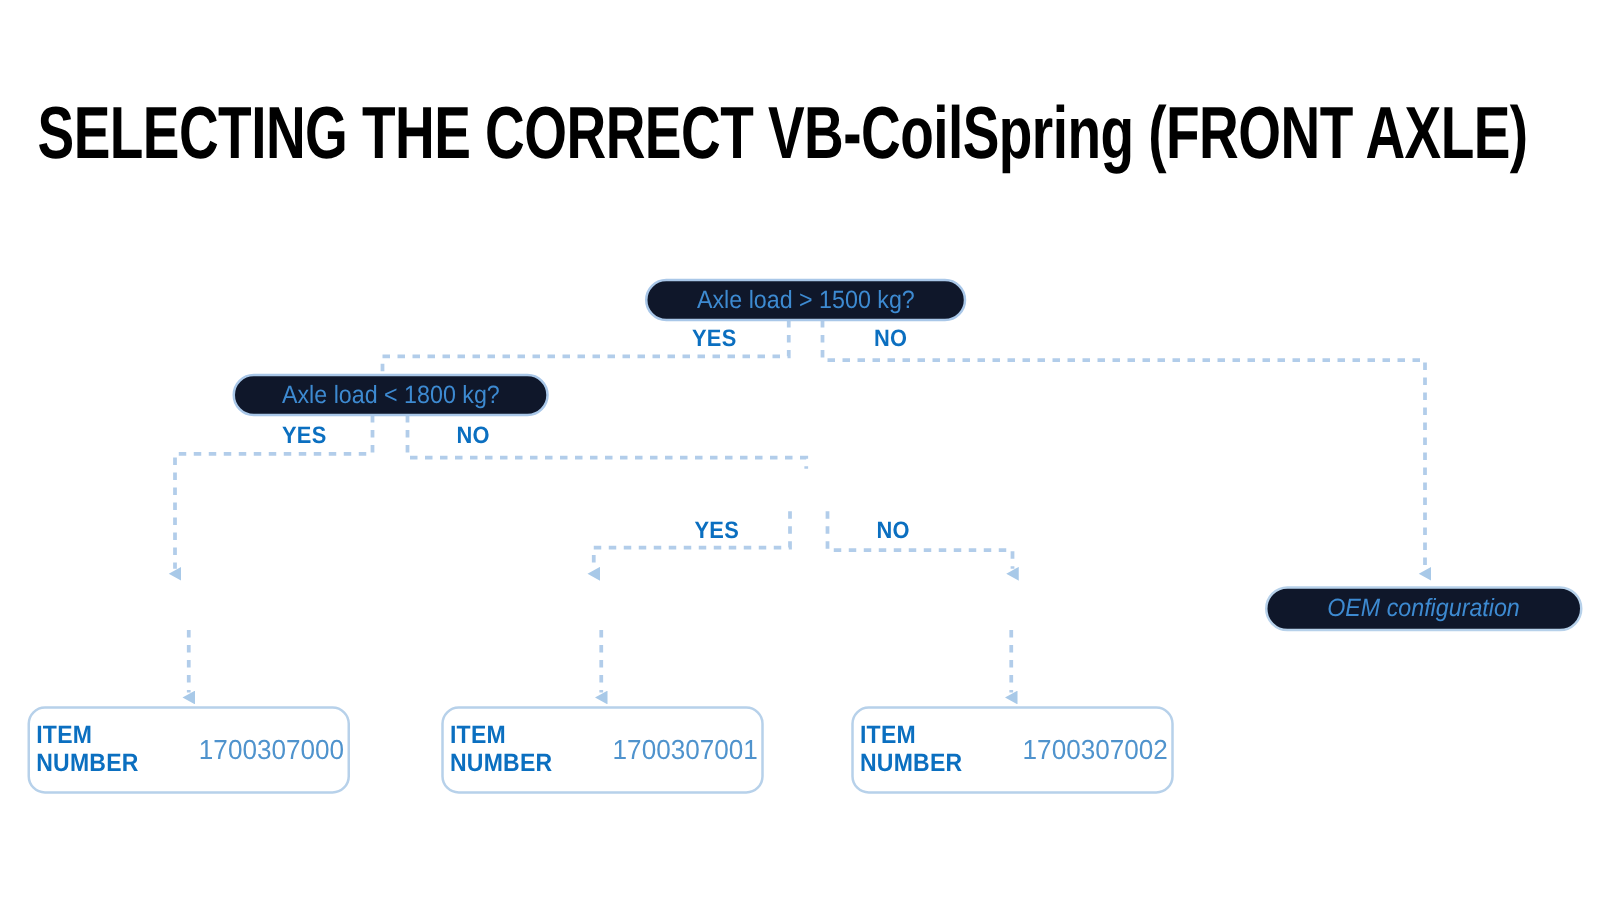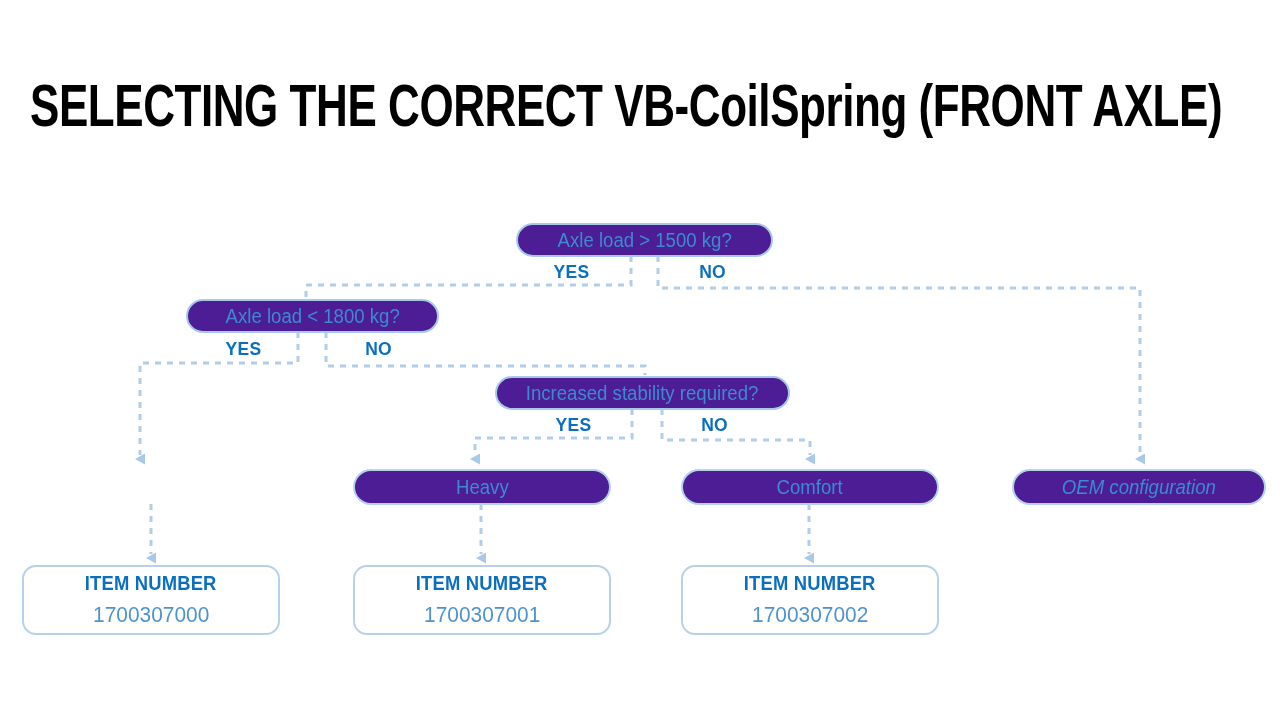--- a/index.html
+++ b/index.html
@@ -38,21 +38,21 @@
     left: 0; top: 0;
     width: 1280px; height: 720px;
     pointer-events: none;
   }
 
   
   .node {
     position: absolute;
     border: 2px solid #14b8a6;
     border-radius: 999px;
-    background: #4c1d95;
+    background: #0f172a;
     display: flex;
     align-items: center;
     justify-content: center;
     color: #3d8ad1;
     font-size: 19px;
     line-height: 1;
     white-space: nowrap;
   }
   .node.decision { border-color: #a9c7e8; }
   .node.result   { border-color: #b7d1ea; }
@@ -65,21 +65,21 @@
     transform-origin: center;
   }
 
   
   .item-box {
     position: absolute;
     border: 2px solid #b7d1ea;
     border-radius: 14px;
     background: #ffffff;
     display: flex;
-    flex-direction: column;
+    flex-direction: row;
     align-items: center;
     justify-content: center;
     gap: 7px;
   }
   .item-head {
     font-family: "Liberation Sans Narrow", "Liberation Sans", sans-serif;
     font-weight: bold;
     font-size: 20px;
     letter-spacing: 0.2px;
     color: #0b6fc0;
@@ -142,32 +142,23 @@
   </div>
   <div class="branch-label" style="left:552px; top:261px;">YES</div>
   <div class="branch-label" style="left:698px; top:261px;">NO</div>
 
   <div class="node decision" style="left:186px; top:299px; width:253px; height:34px;">
     <span class="node-label">Axle load &lt; 1800 kg?</span>
   </div>
   <div class="branch-label" style="left:224px; top:338px;">YES</div>
   <div class="branch-label" style="left:364px; top:338px;">NO</div>
 
-  <div class="node decision" style="left:495px; top:376px; width:295px; height:34px;">
-    <span class="node-label">Increased stability required?</span>
-  </div>
   <div class="branch-label" style="left:554px; top:414px;">YES</div>
   <div class="branch-label" style="left:700px; top:414px;">NO</div>
 
-  <div class="node result" style="left:353px; top:469px; width:258px; height:36px;">
-    <span class="node-label">Heavy</span>
-  </div>
-  <div class="node result" style="left:681px; top:469px; width:258px; height:36px;">
-    <span class="node-label">Comfort</span>
-  </div>
   <div class="node result" style="left:1012px; top:469px; width:254px; height:36px;font-style:italic;">
     <span class="node-label">OEM configuration</span>
   </div>
 
   <div class="item-box" style="left:22px; top:565px; width:258px; height:70px;">
     <div class="item-head">ITEM NUMBER</div>
     <div class="item-value">1700307000</div>
   </div>
   <div class="item-box" style="left:353px; top:565px; width:258px; height:70px;">
     <div class="item-head">ITEM NUMBER</div>

